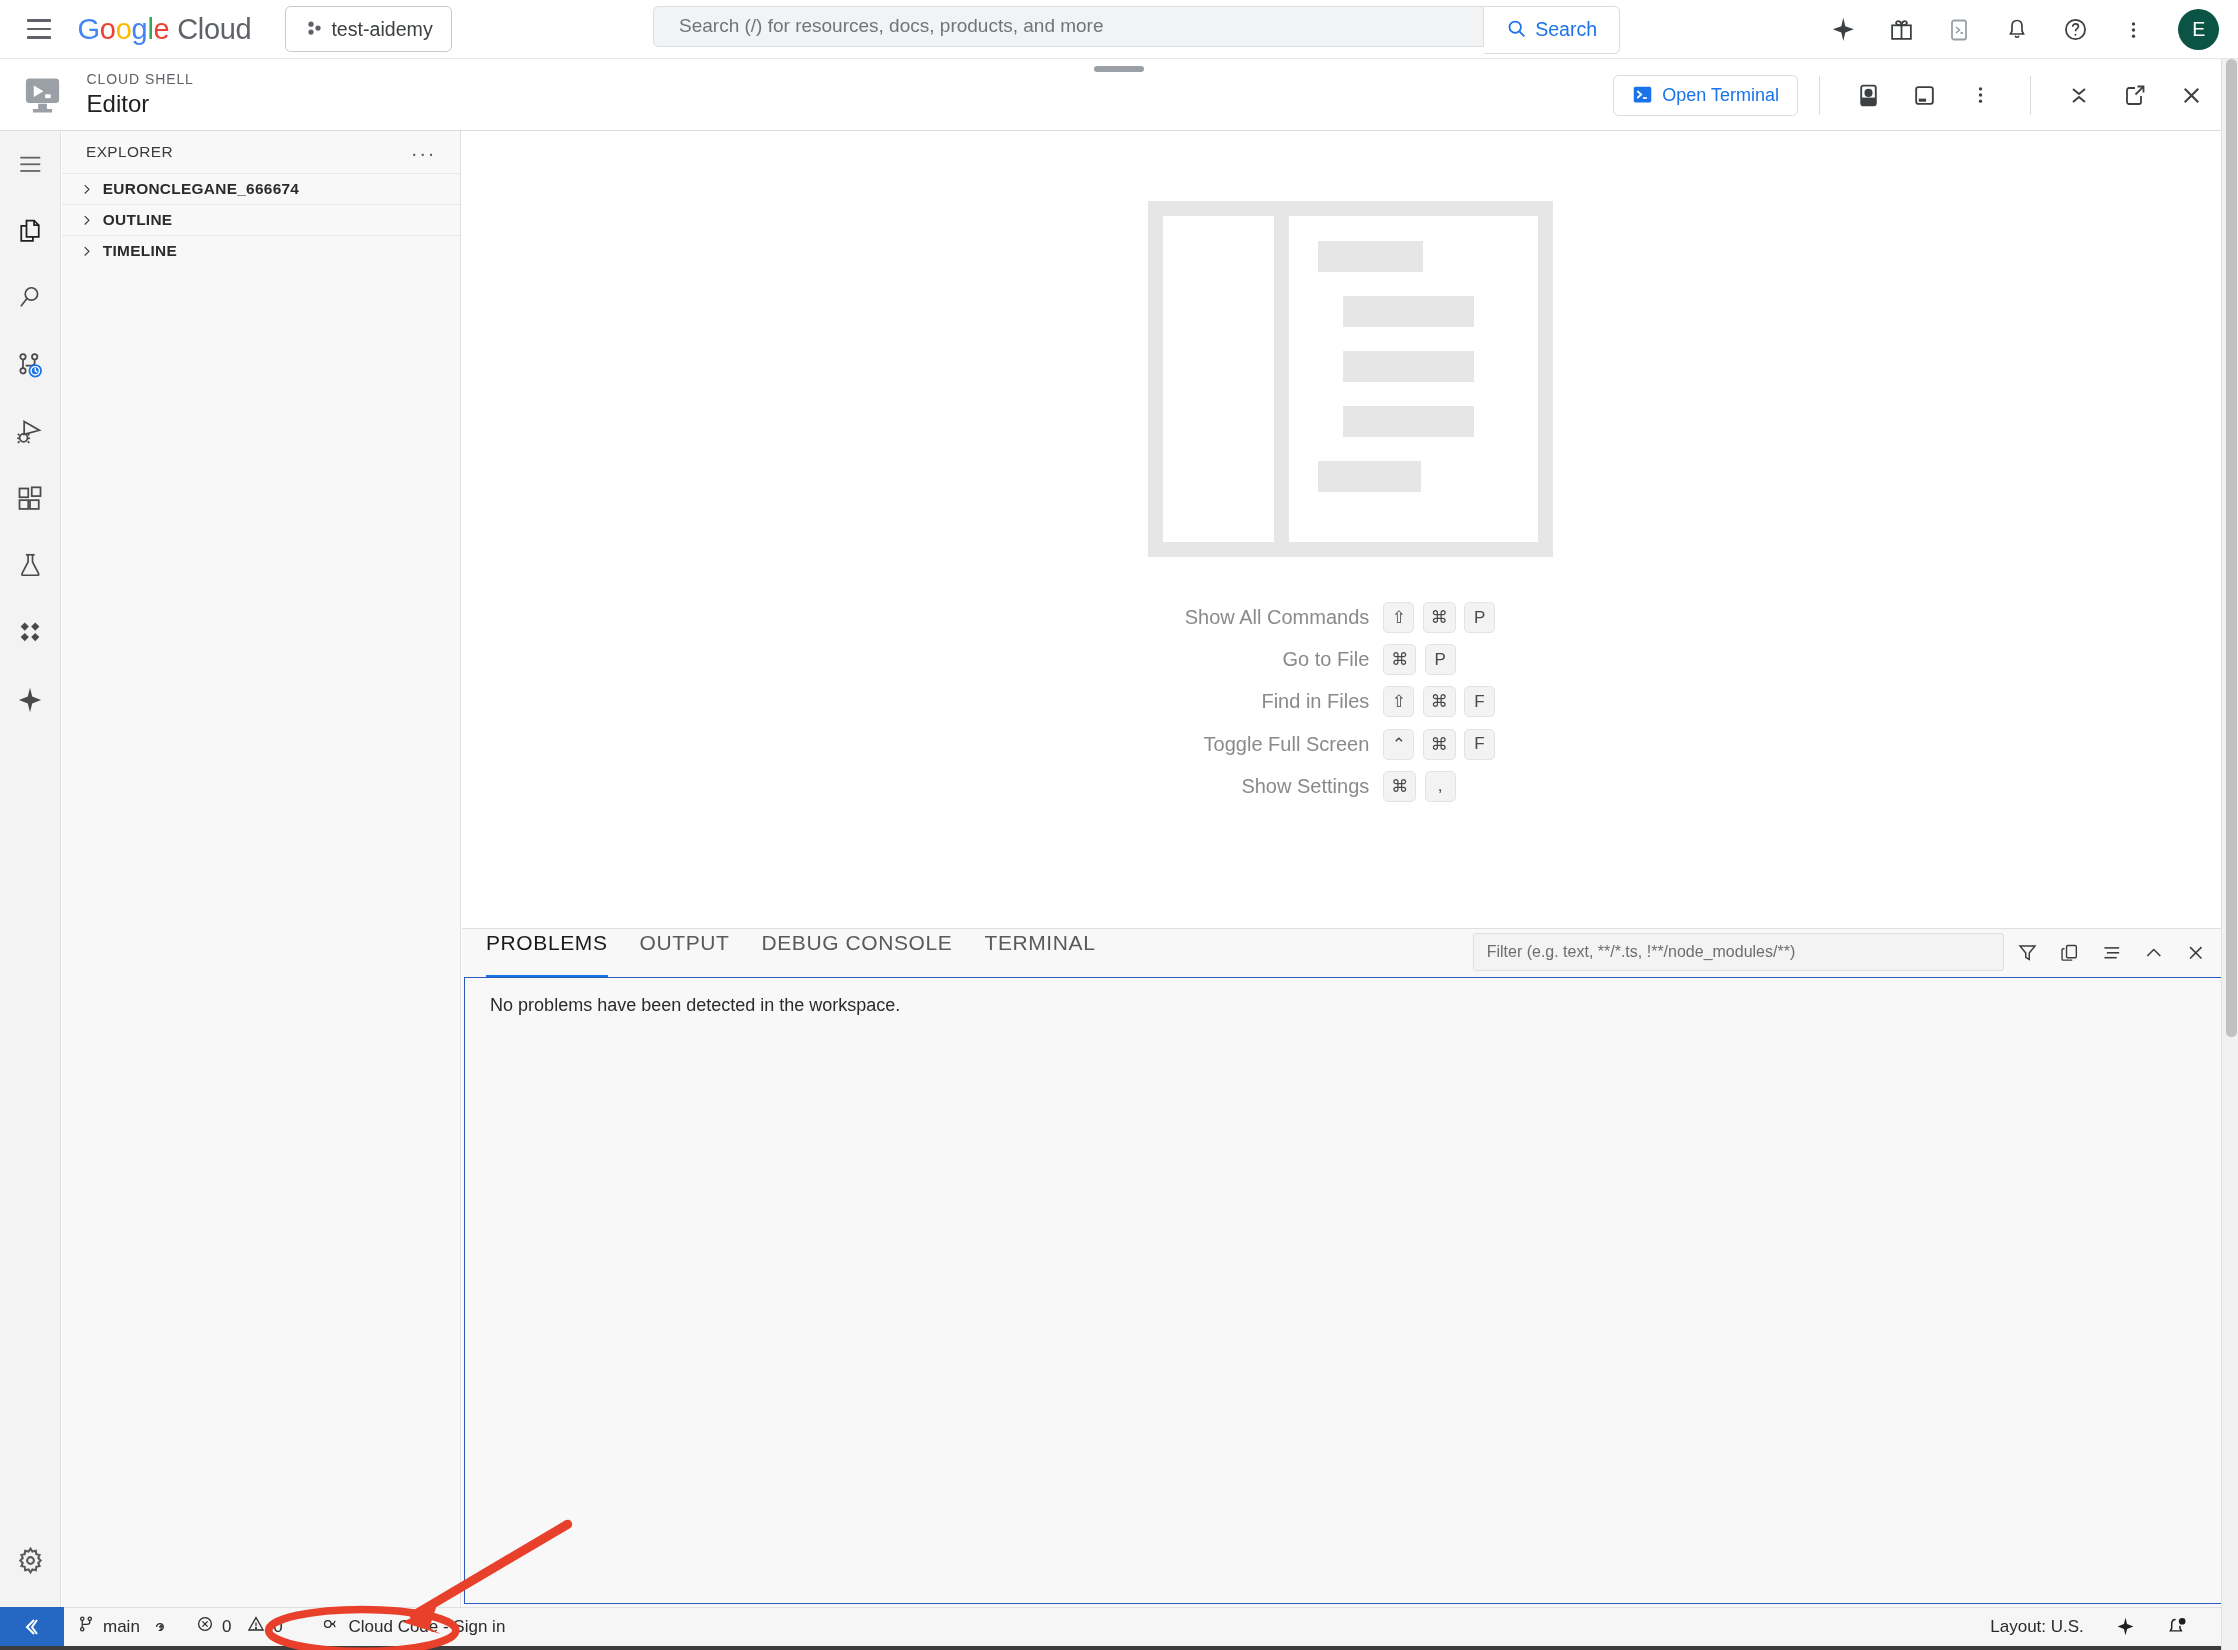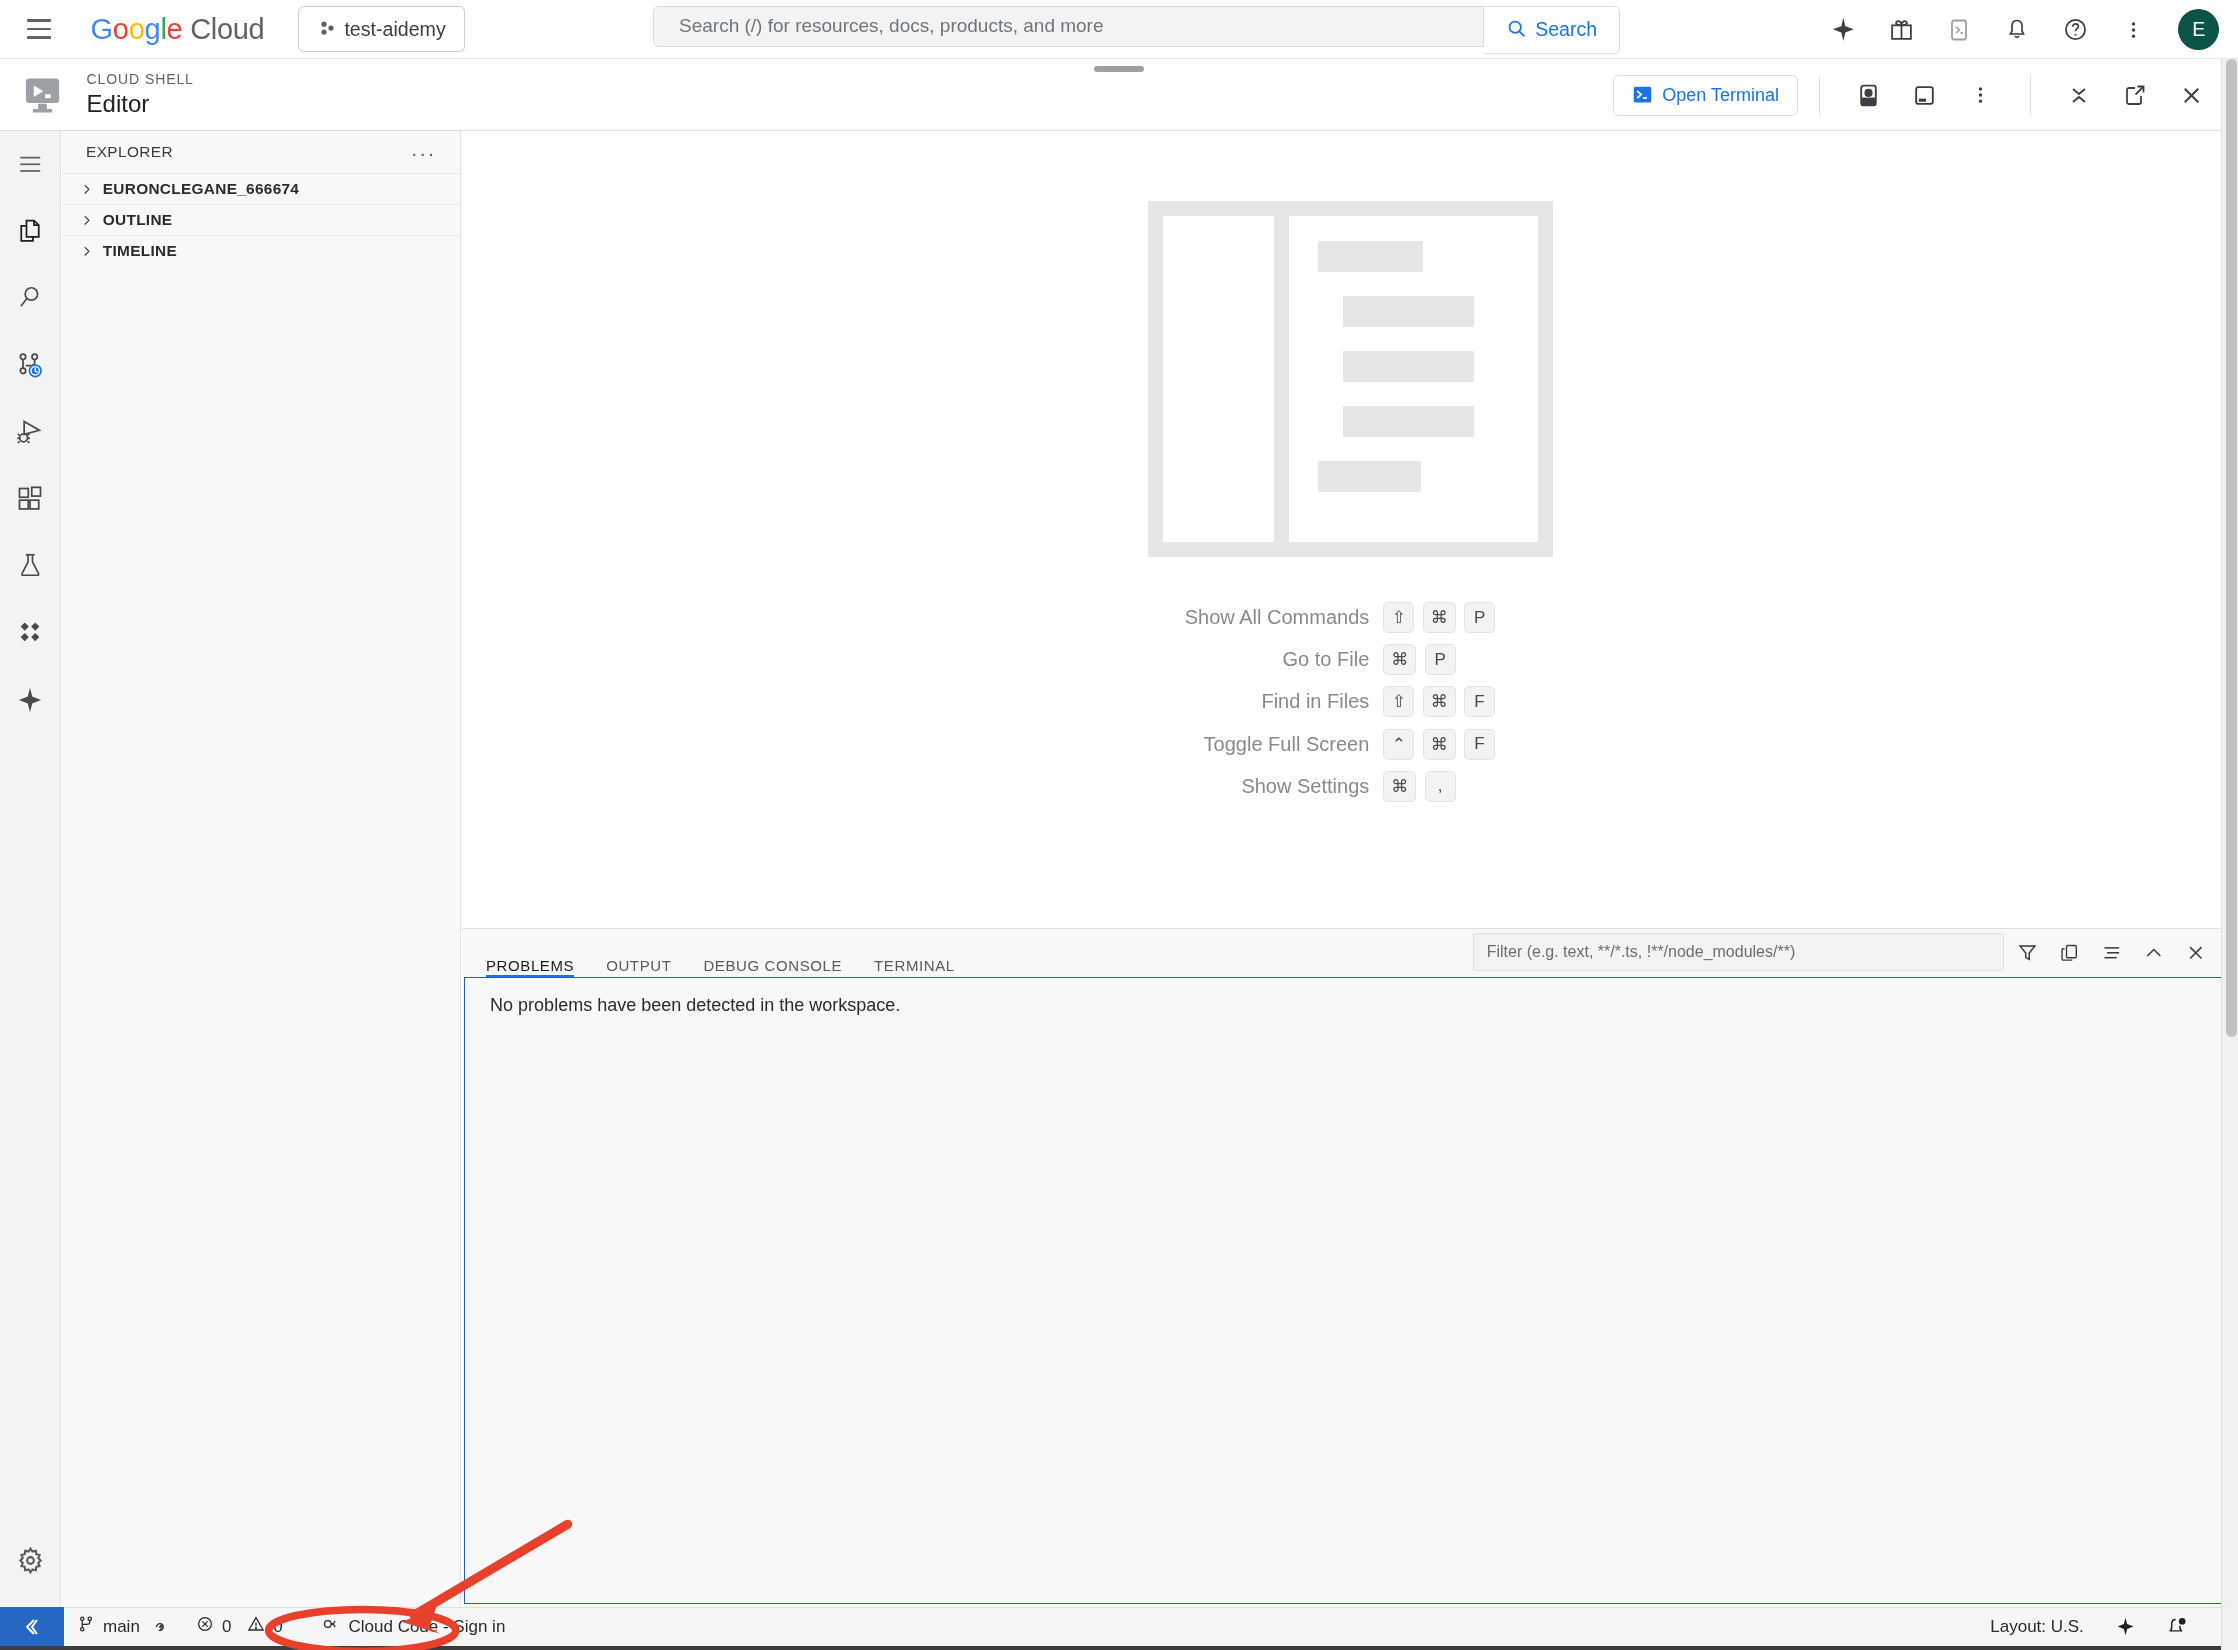--- a/index.html
+++ b/index.html
@@ -17,21 +17,21 @@
     background: #ffffff; display: flex; align-items: center;
     border-bottom: 0.7px solid #e4e7ea;
   }
   .gc-hamburger {
     width: 38px; height: 38px; margin-left: 19.6px;
     display: flex; flex-direction: column; justify-content: center;
     align-items: center; gap: 5.6px; cursor: pointer;
   }
   .gc-hamburger span { display: block; width: 24px; height: 2.8px; background: #5f6368; border-radius: 0.7px;}
   .gc-logo {
-    margin-left: 33px; font-size: 29px; letter-spacing: -0.3px;
+    margin-left: 20px; font-size: 29px; letter-spacing: -0.3px;
     font-family: "Liberation Sans", sans-serif; white-space: nowrap;
   }
   .gc-logo .b { color:#4285F4; } .gc-logo .r { color:#EA4335; }
   .gc-logo .y { color:#FBBC05; } .gc-logo .g { color:#34A853; }
   .gc-logo .cloud { color:#5f6368; }
   .gc-project {
     margin-left: 34px; height: 46px; border: 0.7px solid #c6cacd; border-radius: 5.6px;
     display: flex; align-items: center; padding: 0 18px; gap: 6px; cursor: pointer;
     background: #fff;
   }
@@ -147,21 +147,21 @@
     align-items:center; justify-content:center; font-size: 17px; color:#4a4a4a;
   }
 
   
   .panel {
     position: absolute; left: 462px; top: 928px; width: 1777px; height: 679px;
     background: #f8f8f8; border-top: 0.7px solid #e0e0e0;
   }
   .panel-tabs { height: 48px; display:flex; align-items:flex-end; padding-left: 24px; position:relative;}
   .panel-tab {
-    font-size: 15px; letter-spacing: 0.6px; color:#5a5a5a; padding: 0 0 1px 0;
+    font-size: 21px; letter-spacing: 0.6px; color:#5a5a5a; padding: 0 0 20px 0;
     margin-right: 32px; cursor:pointer; border-bottom: 2.1px solid transparent;
   }
   .panel-tab.active { color:#1a1a1a; border-bottom-color: #1a73e8; }
   .panel-toolbar { position:absolute; right: 24px; bottom: 5.6px; display:flex; align-items:center; gap: 0; }
   .filter-box {
     width: 531px; height: 38px; background:#f3f3f3; border:0.7px solid #e0e0e0;
     border-radius: 2.8px; display:flex; align-items:center; padding: 0 9.8px 0 12.6px;
   }
   .filter-box input {
     border:none; outline:none; background:transparent; width: 100%;

